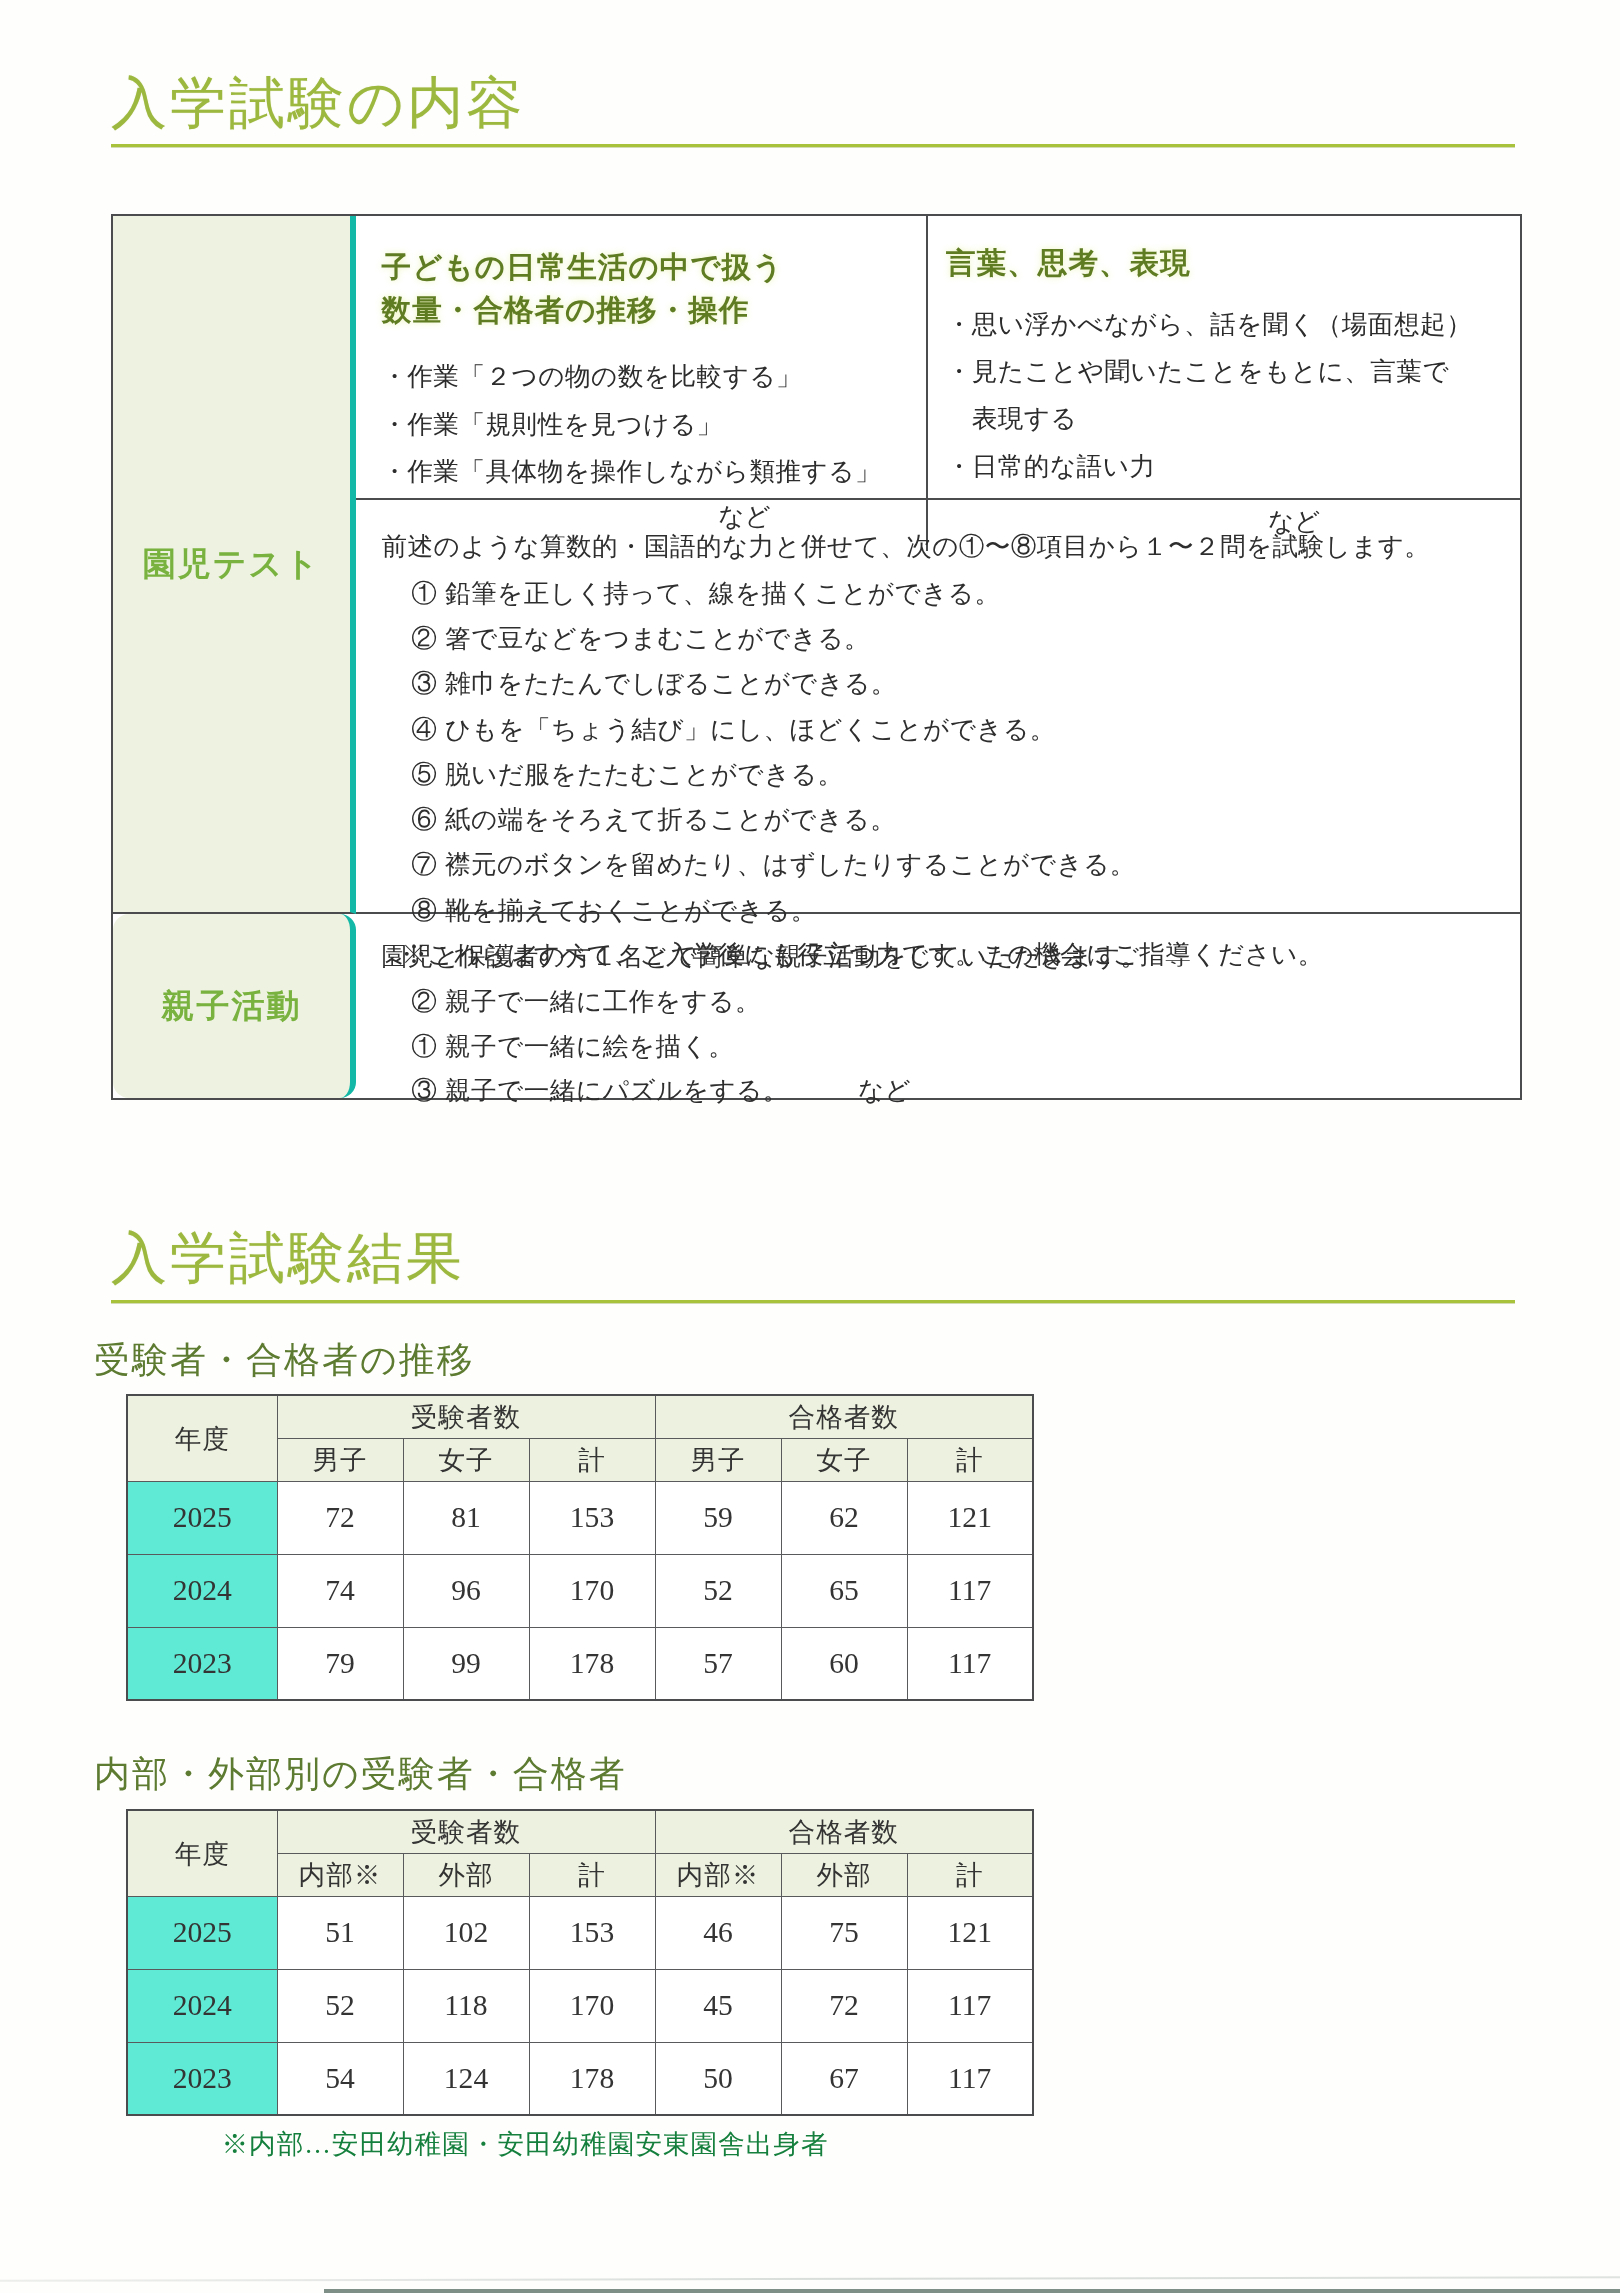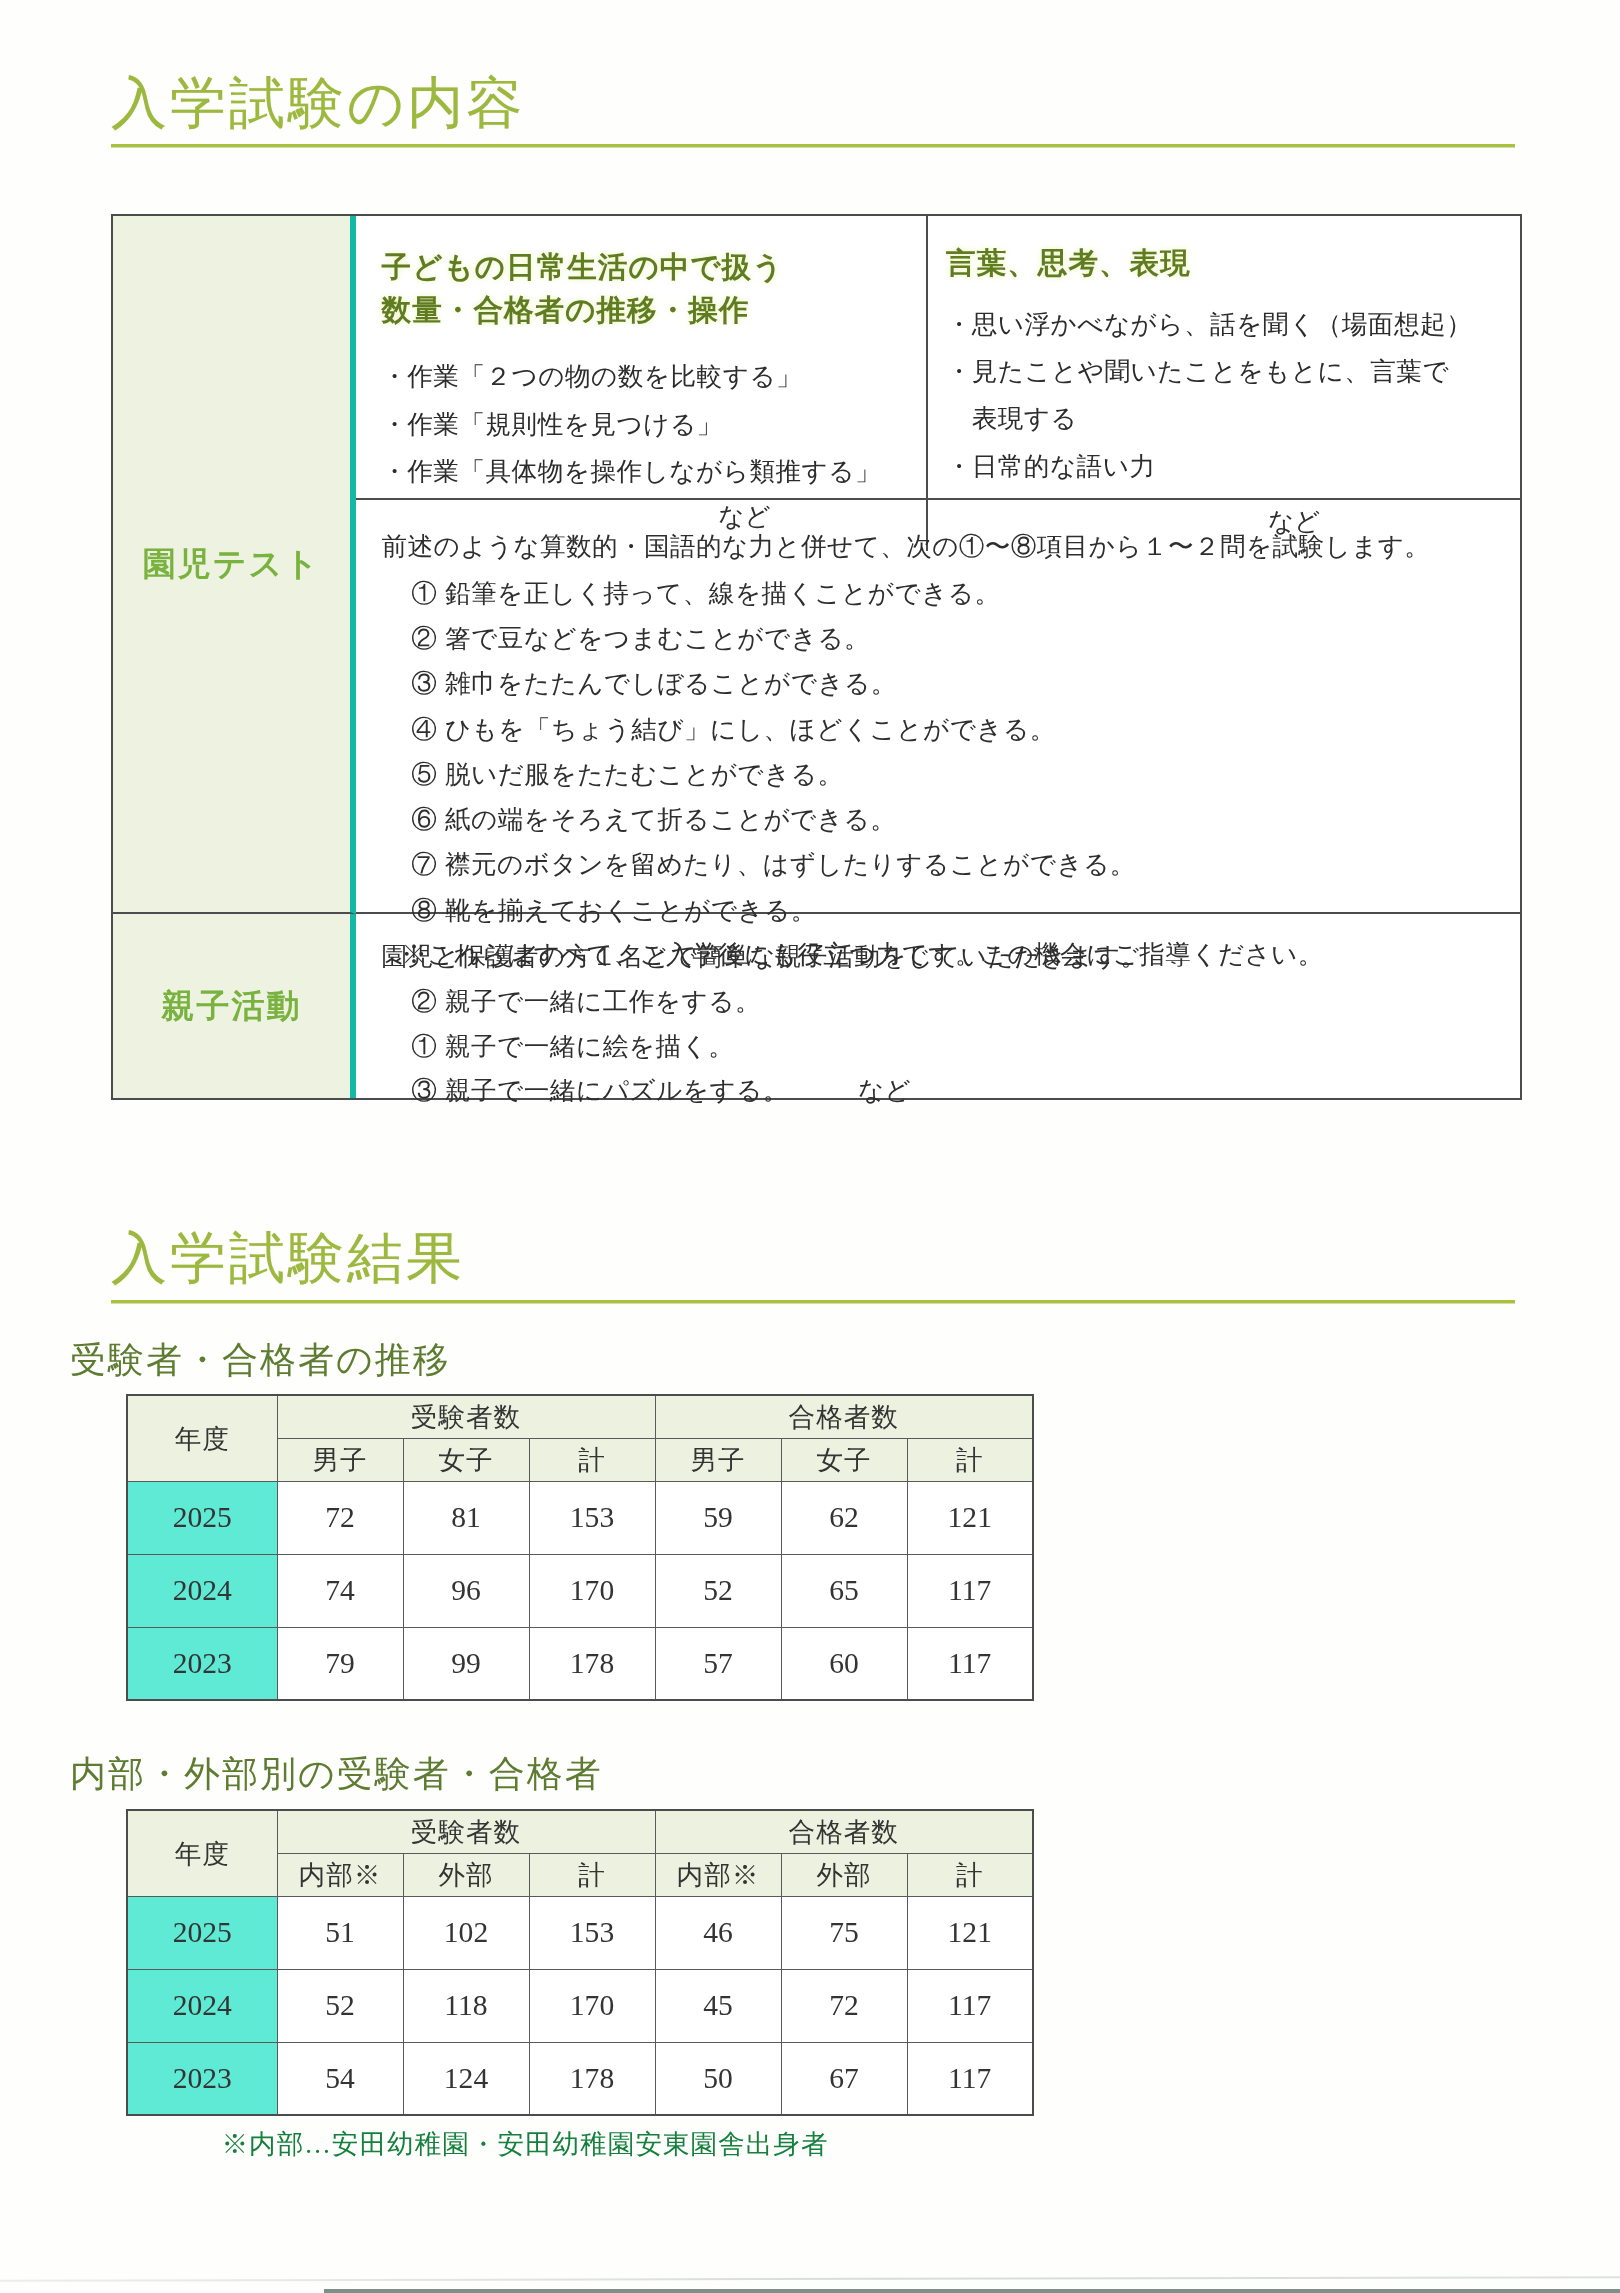--- a/index.html
+++ b/index.html
@@ -20,21 +20,21 @@
     line-height:1.15;
     letter-spacing:3px;
     color:#9db83e;
     text-shadow:0 0 1px rgba(150,175,60,.35);
     padding-bottom:8.9px;
     border-bottom:3.9px solid #a9c23b;
     box-shadow:0 1px 0 rgba(130,155,45,.35);
   }
   .sec-title.second{margin-top:126px;}
   .sub-title{
-    margin:33px 0 0 70px;
+    margin:33px 0 0 94px;
     font-family:Liberation Mono, monospace;
     font-size:36px;
     letter-spacing:2px;
     color:#5d7b31;
   }
   
   .exam-table{
     margin:67px 99px 0 111px;
     width:1411px;
     box-sizing:border-box;
@@ -45,21 +45,21 @@
     background:#fff;
   }
   .label-cell{
     background:#edf3e0;
     border-right:6px solid #14b8a6;
     display:flex;align-items:center;justify-content:center;
     font-size:33px;font-weight:bold;letter-spacing:2px;
     color:#79b23f;
   }
   .label-genji{grid-column:1;grid-row:1/3;border-bottom:2px solid #4b4c4e;}
-  .label-oyako{grid-column:1;grid-row:3;}
+  .label-oyako{grid-column:1;grid-row:3;border-radius:16px;}
   .top-row{
     grid-column:2;grid-row:1;
     display:grid;grid-template-columns:49% 51%;
     border-bottom:2px solid #4b4c4e;
   }
   .cell-a{padding:29.6px 17.7px 11.8px 25.6px;}
   .cell-b{border-left:2px solid #4b4c4e;padding:25.6px 17.7px 11.8px 17.7px;}
   .cell-heading{
     font-size:29.6px;font-weight:bold;color:#5f7c23;
     line-height:1.45;letter-spacing:1px;

